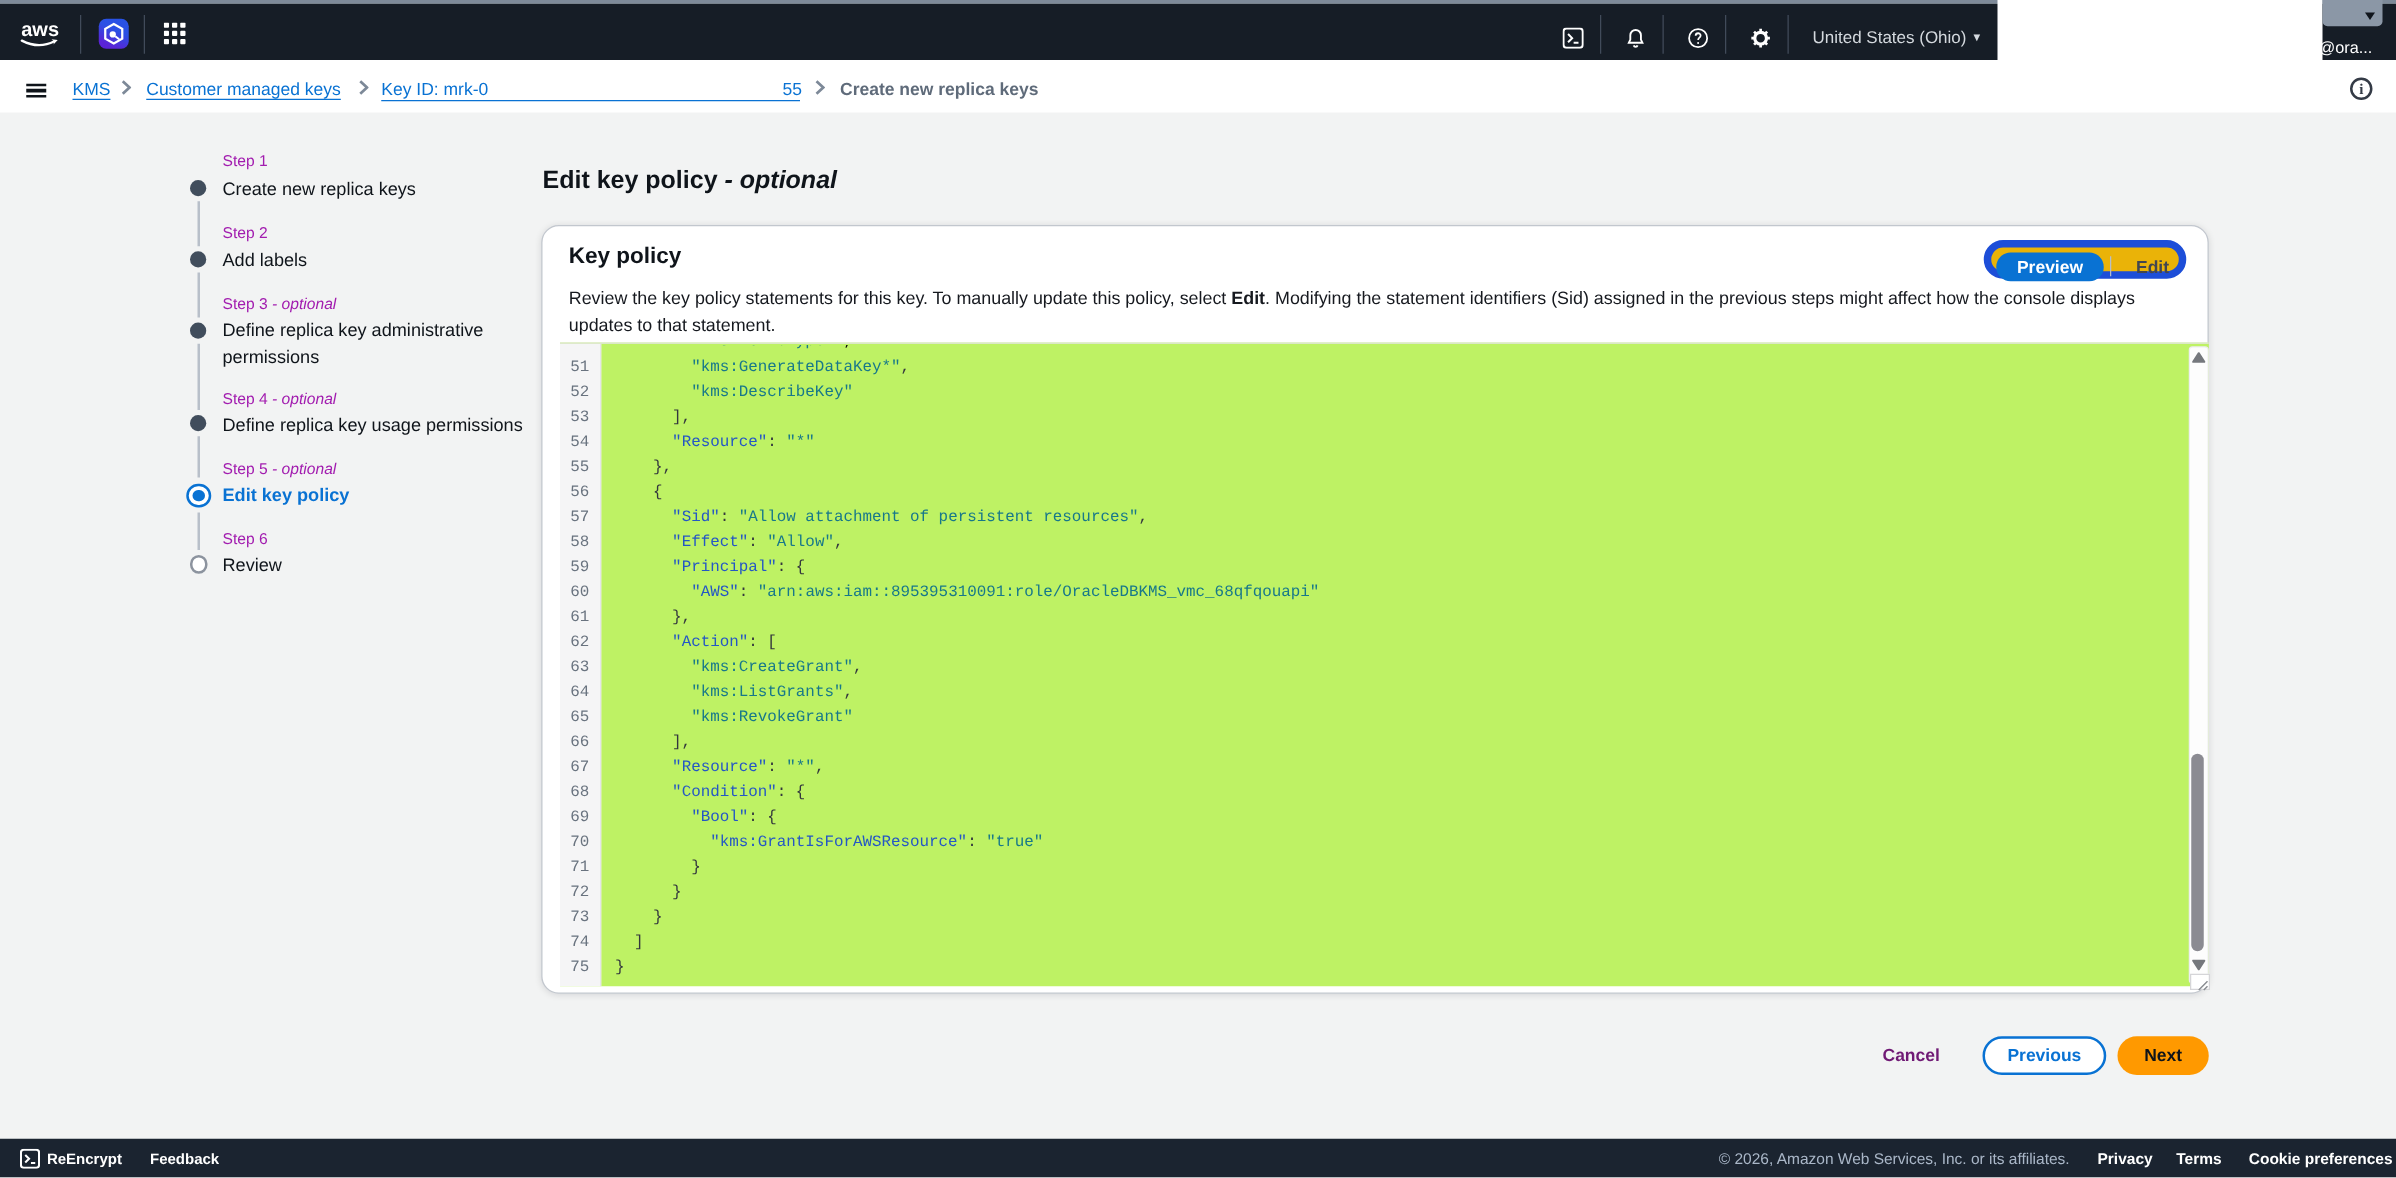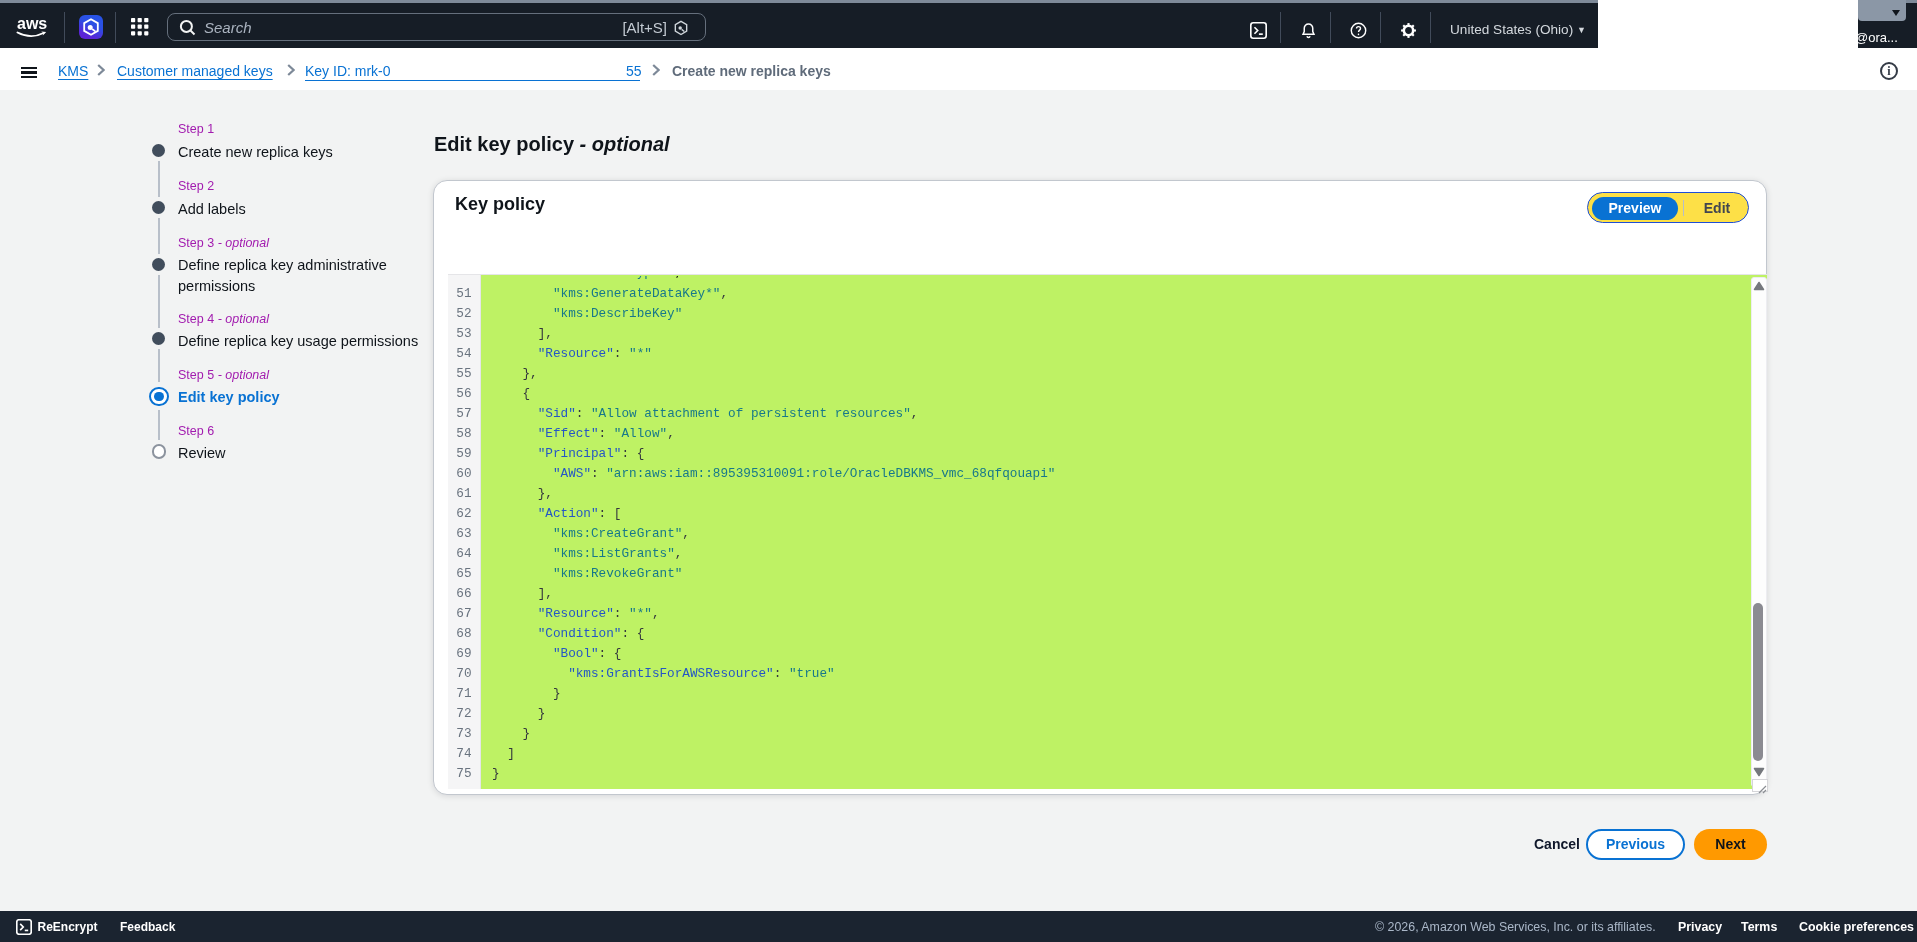--- a/index.html
+++ b/index.html
@@ -39,42 +39,42 @@
 .steptitle { position:absolute; left:178px; font-size:14.5px; color:#0f141a; width:245px; line-height:21px; }
 .bullet { position:absolute; left:152px; width:13px; height:13px; border-radius:50%; background:#414d5c; }
 .connector { position:absolute; left:157.5px; width:2px; background:#b8bfc9; }
 
 
 #h1 { position:absolute; left:434px; top:133px; font-size:20px; font-weight:bold; color:#0f141a; }
 
 
 #card { left:433px; top:180px; width:1334px; height:615px; background:#fff; border:1px solid #c2c7ce; border-radius:14px; box-shadow:0 1px 6px rgba(0,7,22,0.12); }
 #cardtitle { position:absolute; left:21px; top:13px; font-size:18px; font-weight:bold; color:#0f141a; }
-#toggle { position:absolute; left:1153px; top:11px; width:162px; height:31px; border:1px solid #1d4ed8; border-radius:16px; background:#fde047; }
+#toggle { position:absolute; left:1153px; top:11px; width:162px; height:31px; border:6px solid #1d4ed8; border-radius:16px; background:#eab308; }
 #toggle .pill { position:absolute; left:4px; top:3.5px; width:86px; height:23px; background:#0972d3; border-radius:12px; color:#fff; font-size:14px; font-weight:bold; text-align:center; line-height:23px; }
 #toggle .bar { position:absolute; left:95px; top:7px; width:1px; height:16px; background:#b6bec9; }
 #toggle .edit { position:absolute; left:100px; top:3px; width:58px; text-align:center; font-size:14px; font-weight:bold; color:#424650; line-height:24px; }
 #carddesc { position:absolute; left:21px; top:48px; font-size:14.3px; color:#16191f; line-height:21.5px; }
 
 
 #editor { left:448px; top:274px; width:1319px; height:515px; background:#bef264; border-top:1px solid #e5e5e8; overflow:hidden; }
 #gutter { position:absolute; left:0; top:0; width:32.5px; height:515px; background:#f5f5f6; border-right:1px solid #e5e5e8; }
 pre.codes { position:absolute; top:-11px; font-family:"Liberation Mono", monospace; font-size:12.7px; line-height:20px; }
 #gutternums { left:0; width:23.5px; text-align:right; color:#69737f; }
 #codebody { left:44px; color:#33373d; }
 #line50frag { position:absolute; left:44px; top:1px; height:5px; overflow:hidden; width:400px; }
 .k { color:#2457c5; }
 .v { color:#17788a; }
 
 #sbtrack { left:1750.5px; top:277px; width:16px; height:510px; background:#fdfdfd; border:1px solid #ededf1; border-radius:3px; }
 #sbthumb { left:1753px; top:603px; width:10px; height:158px; background:#8b8b92; border-radius:5px; }
 #resizer { left:1751.5px; top:779px; width:16px; height:13px; background:#fff; border:1px solid #d5d5d8; }
 
 
-#cancelbtn { position:absolute; left:1506px; top:836px; font-size:14px; font-weight:bold; color:#0f172a;margin-left:28px; }
+#cancelbtn { position:absolute; left:1506px; top:836px; font-size:14px; font-weight:bold; color:#701a75; }
 #prevbtn { position:absolute; left:1586px; top:829px; width:99px; height:31px; border:2px solid #0972d3; border-radius:16px; background:#fff; color:#0972d3; font-size:14px; font-weight:bold; text-align:center; line-height:27px; }
 #nextbtn { position:absolute; left:1694px; top:829px; width:73px; height:31px; border-radius:16px; background:#f90; color:#0f141a; font-size:14px; font-weight:bold; text-align:center; line-height:31px; }
 
 
 #footer { left:0; top:911px; width:1917px; height:31px; background:#1b2430; color:#fff; font-size:14px; }
 </style>
 </head>
 <body>
 <div class="abs" id="topstrip"></div>
 
@@ -97,33 +97,20 @@
     <rect x="0" y="0" width="4.2" height="4.2" rx="0.8"></rect>
       <rect x="6.6" y="0" width="4.2" height="4.2" rx="0.8"></rect>
       <rect x="13.2" y="0" width="4.2" height="4.2" rx="0.8"></rect>
     <rect x="0" y="6.6" width="4.2" height="4.2" rx="0.8"></rect>
       <rect x="6.6" y="6.6" width="4.2" height="4.2" rx="0.8"></rect>
       <rect x="13.2" y="6.6" width="4.2" height="4.2" rx="0.8"></rect>
     <rect x="0" y="13.2" width="4.2" height="4.2" rx="0.8"></rect>
       <rect x="6.6" y="13.2" width="4.2" height="4.2" rx="0.8"></rect>
       <rect x="13.2" y="13.2" width="4.2" height="4.2" rx="0.8"></rect>
   </svg>
-  <div id="searchbar">
-    <svg width="17" height="17" viewBox="0 0 17 17" style="position:absolute;left:11px;top:5px" fill="none" stroke="#f2f3f3" stroke-width="2">
-      <circle cx="7.4" cy="7.4" r="5.5"></circle>
-        <path d="M11.5 11.5 L15.5 15.5"></path>
-    </svg>
-    <span class="ph">Search</span>
-    <span class="alts">[Alt+S]</span>
-    <svg width="16" height="16" viewBox="0 0 24 24" style="position:absolute;right:16px;top:6px" fill="none" stroke="#cfd5da" stroke-width="2.1">
-      <path d="M12 2 L20.5 6.9 L20.5 16.8 L12 21.8 L3.5 16.8 L3.5 6.9 Z"></path>
-      <circle cx="10.8" cy="12" r="2.6" fill="#cfd5da" stroke="none"></circle>
-      <path d="M13 14 L17 17.2"></path>
-    </svg>
-  </div>
 
   <svg class="navicon" style="left:1250px" width="17" height="17" viewBox="0 0 21 21" fill="none" stroke="#fff" stroke-width="2">
     <rect x="1" y="1" width="19" height="19" rx="3"></rect>
     <path d="M5.5 6.5 L9.5 10.5 L5.5 14.5"></path>
       <path d="M11 15 L15.8 15"></path>
   </svg>
   <div class="navsep" style="left:1280px"></div>
   <svg class="navicon" style="left:1300px" width="17" height="17" viewBox="0 0 24 24" fill="none" stroke="#fff" stroke-width="2.1">
     <path d="M12 2.8 C8.6 2.8 6 5.4 6 8.8 L6 13.6 L4.3 17.2 L19.7 17.2 L18 13.6 L18 8.8 C18 5.4 15.4 2.8 12 2.8 Z"></path>
     <path d="M9.8 20.2 A 2.3 2.3 0 0 0 14.2 20.2"></path>
@@ -214,20 +201,21 @@
 
 <div id="h1">Edit key policy <i>- optional</i></div>
 
 <div class="abs" id="card">
   <div id="cardtitle">Key policy</div>
   <div id="toggle">
     <div class="pill">Preview</div>
     <div class="bar"></div>
     <div class="edit">Edit</div>
   </div>
+  <div id="carddesc">Review the key policy statements for this key. To manually update this policy, select <b>Edit</b>. Modifying the statement identifiers (Sid) assigned in the previous steps might affect how the console displays<br>updates to that statement.</div>
 </div>
 
 <div class="abs" id="editor">
   <div id="gutter"></div>
   <pre class="codes" id="gutternums"> 
 51
 52
 53
 54
 55

